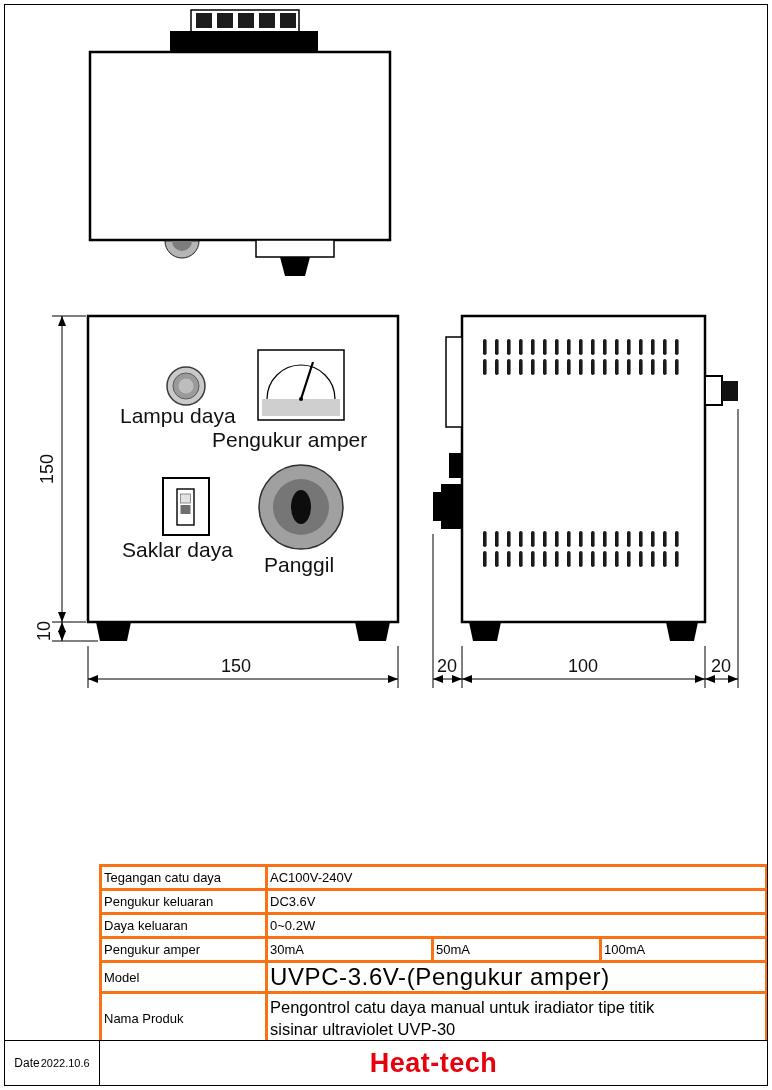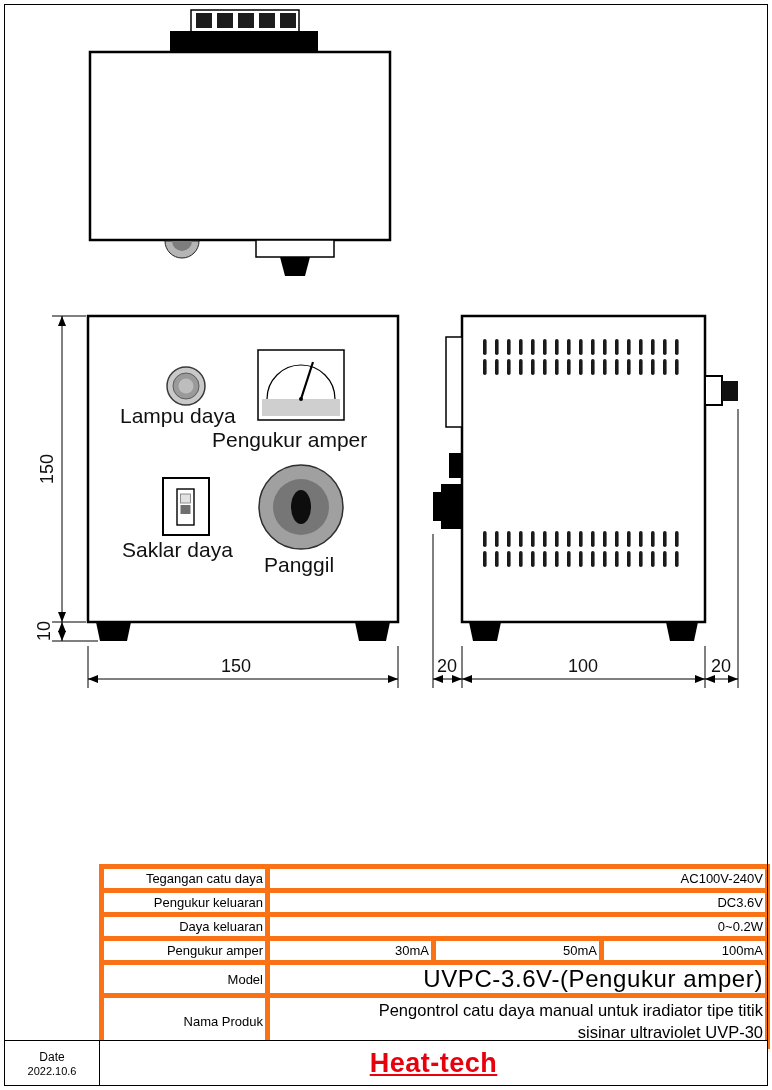--- a/index.html
+++ b/index.html
@@ -14,39 +14,39 @@
   }
   svg.drawing { position:absolute; left:0; top:0; }
   svg text { font-family:"Liberation Sans", sans-serif; fill:#111; }
 
   
   table.spec-table {
     position:absolute; left:99px; top:864px; width:666px;
     border-collapse:collapse; table-layout:fixed;
   }
   table.spec-table td {
-    border:5px solid #f97316; text-align:right; vertical-align:middle;
+    border:3px solid #f97316; text-align:left; vertical-align:middle;
     font-size:13px; padding:0 2px; overflow:hidden; white-space:nowrap;
   }
   col.c0 { width:166px; } col.c1 { width:166px; }
   col.c2 { width:168px; } col.c3 { width:166px; }
   tr.r-std td  { height:24px; }
   tr.r-model td{ height:31px; }
   tr.r-model td.model { font-size:24px; letter-spacing:0.6px; }
   tr.r-name td { height:51px; }
   tr.r-name td.name { font-size:16.5px; line-height:1.35; white-space:normal; }
 
   
   .bottom-strip {
     position:absolute; left:5px; right:5px; top:1040px; height:45px;
     border-top:1px solid #000; display:flex; background:#fff;
   }
   .date-box {
     width:95px; border-right:1px solid #000;
-    display:flex; flex-direction:column; align-items:center; justify-content:center;
+    display:flex; flex-direction:row; align-items:center; justify-content:center;
     gap:1px;
   }
   .date-label { font-size:12px; }
   .date-value { font-size:11px; }
   .brand {
     flex:1; display:flex; align-items:center; justify-content:center;
     font-size:27px; font-weight:bold; letter-spacing:0.5px;
   }
 </style>
 </head>
@@ -268,16 +268,16 @@
       </td>
     </tr>
   </tbody>
 </table>
 
 <div class="bottom-strip">
   <div class="date-box">
     <div class="date-label">Date</div>
     <div class="date-value">2022.10.6</div>
   </div>
-  <div class="brand" style="color: rgb(232, 0, 13); text-decoration: underline;">Heat-tech</div>
+  <div class="brand" style="color: rgb(232, 0, 13);">Heat-tech</div>
 </div>
 
 <div class="frame"></div>
 
 </body></html>

